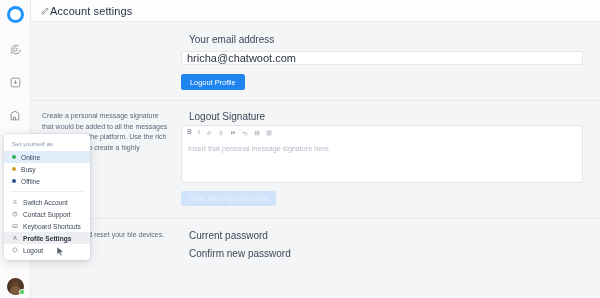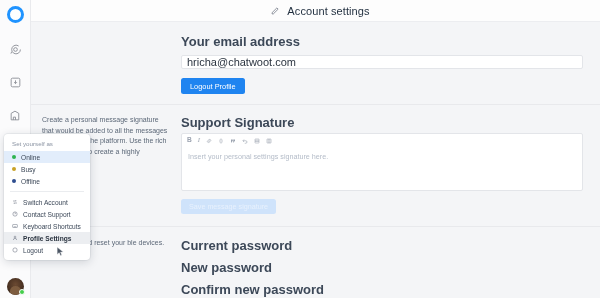--- a/index.html
+++ b/index.html
@@ -43,42 +43,41 @@
   .avatar-badge {
     position: absolute; right: -1px; bottom: 0px; width: 6px; height: 6px;
     border-radius: 50%; background: #44ce4b; border: 1.2px solid #fbfbfc;
   }
 
   
   .main { flex: 1; display: flex; flex-direction: column; min-width: 0; }
   .header {
     height: 22px; background: #fdfdfd;
     border-bottom: 1px solid #ecedf0;
-    display: flex; align-items: center; padding-left: 9px; gap: 7px;
+    display: flex; align-items: center; padding-left: 9px; gap: 0;
     flex: 0 0 22px;
-    justify-content: center;
   }
   .pencil-ico { width: 10px; height: 10px; color: #6b7280; }
   .pencil-ico svg { width: 10px; height: 10px; display: block; }
   .page-title { font-size: 11px; color: #1f2d3d; font-weight: 400; letter-spacing: .1px; }
 
   
   .body-scroll {
     flex: 1; background: #f4f5f7; overflow: hidden; position: relative;
   }
   .section {
     display: flex; padding: 10px 0 12px 0;
     border-bottom: 1px solid #e8e9ec;
   }
   .sec-left { width: 150px; flex: 0 0 150px; padding: 0 10px 0 11px; }
   .sec-right { flex: 1; padding-right: 17px; }
   .sec-head { font-size: 8.6px; font-weight: 700; color: #2b3440; margin-bottom: 4px; }
   .sec-desc { font-size: 7px; line-height: 10.5px; color: #5c6878; }
 
-  .fld-label { font-size: 13px; color: #3c4858; font-weight: 700; margin-bottom: 3px; display: block; }
+  .fld-label { font-size: 10px; color: #3c4858; font-weight: 400; margin-bottom: 3px; display: block; margin-left: 8px; }
   .txt-input {
     width: 100%; height: 14px; background: #ffffff;
     border: 1px solid #e3e5e9; border-radius: 2px;
     font-size: 11px; color: #2b3440; padding: 0 5px;
     font-family: "Liberation Sans", sans-serif; outline: none;
   }
   .txt-input::placeholder { color: #b4bcc8; }
 
   .btn-primary {
     margin-top: 8px; height: 16px; padding: 0 9px;
@@ -190,21 +189,21 @@
           <input class="txt-input" type="text" value="hricha@chatwoot.com" style="">
           <button class="btn-primary">Logout Profile</button>
         </div>
       </div>
 
       <div class="section">
         <div class="sec-left">
           <div class="sec-desc">Create a personal message signature that would be added to all the messages you send from the platform. Use the rich content editor to create a highly personalised</div>
         </div>
         <div class="sec-right">
-          <label class="fld-label">Support Signature</label>
+          <label class="fld-label">Logout Signature</label>
           <div class="editor">
             <div class="editor-toolbar">
               <span class="tb-txt" style="font-weight:700;">B</span>
               <span class="tb-txt" style="font-style:italic;font-family:'Liberation Serif',serif;">I</span>
               <span class="tb-ico">
                 <svg viewBox="0 0 24 24" fill="none" stroke="currentColor" stroke-width="2.4">
                   <path d="M10 14a4 4 0 0 0 6 .5l2-2a4 4 0 0 0-5.7-5.7L11 8"></path>
                   <path d="M14 10a4 4 0 0 0-6-.5l-2 2A4 4 0 0 0 11.7 17L13 16"></path>
                 </svg>
               </span>
@@ -232,33 +231,32 @@
                     <path d="M4 9h16M4 14h16"></path>
                 </svg>
               </span>
               <span class="tb-ico">
                 <svg viewBox="0 0 24 24" fill="none" stroke="currentColor" stroke-width="2.2">
                   <rect x="4" y="4" width="16" height="16" rx="1.5"></rect>
                     <path d="M9 4v16M15 4v16"></path>
                 </svg>
               </span>
             </div>
-            <div class="editor-area">Insert your personal settings signature here.</div>
+            <div class="editor-area">Insert that personal message signature here.</div>
           </div>
           <button class="btn-disabled">Save message signature</button>
         </div>
       </div>
 
       <div class="section" style="border-bottom:none;padding-top:11px;">
         <div class="sec-left">
           <div class="sec-desc">password would reset your ble devices.</div>
         </div>
         <div class="sec-right">
           <label class="fld-label">Current password</label>
-          <label class="fld-label" style="margin-top:7px;">New password</label>
           <label class="fld-label" style="margin-top:7px;">Confirm new password</label>
           
         </div>
       </div>
 
     </div>
   </div>
 
   <div class="dropdown">
     <div class="dd-caption">Set yourself as</div>

